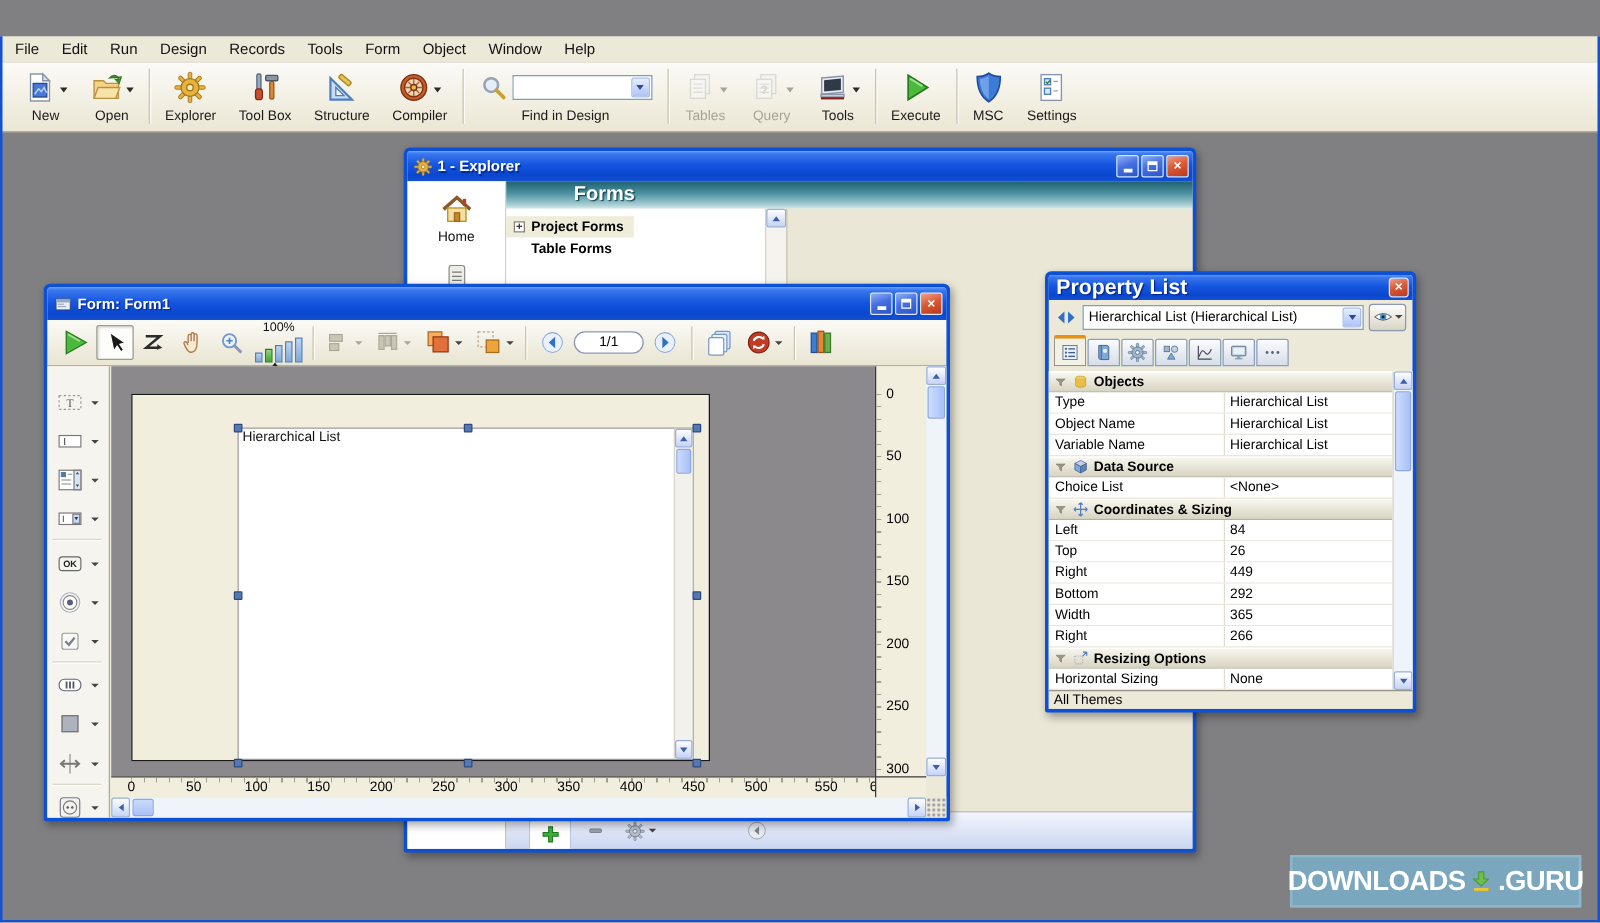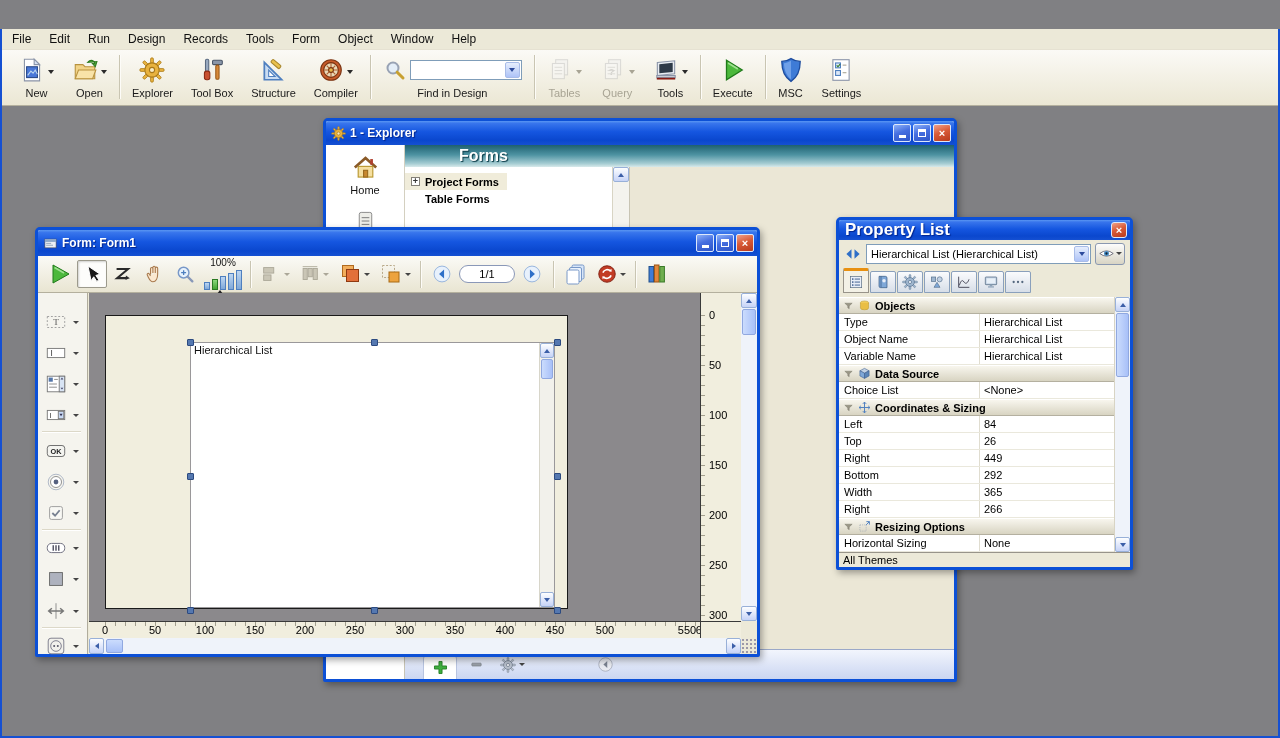--- a/index.html
+++ b/index.html
@@ -771,21 +771,21 @@
             <div class="hr-num" style="left: 66px;">50</div>
             <div class="hr-num" style="left: 116px;">100</div>
             <div class="hr-num" style="left: 166px;">150</div>
             <div class="hr-num" style="left: 216px;">200</div>
             <div class="hr-num" style="left: 266px;">250</div>
             <div class="hr-num" style="left: 316px;">300</div>
             <div class="hr-num" style="left: 366px;">350</div>
             <div class="hr-num" style="left: 416px;">400</div>
             <div class="hr-num" style="left: 466px;">450</div>
             <div class="hr-num" style="left: 516px;">500</div>
-            <div class="hr-num" style="left: 592px; padding-left: 12px;">550</div>
+            <div class="hr-num" style="left: 566px; padding-left: 12px;">550</div>
             <div class="hr-num" style="left: 616px;">600</div>
           </div>
         <div class="rcorner"></div>
         <div class="hscroll">
           <div class="sbtn h" style="left:0;">
               <span class="tri-l"></span>
             </div>
           <div class="sthumb h" style="left:17px;width:17px;"></div>
           <div class="sbtn h" style="right:0;left:auto;">
               <span class="tri-r"></span>
@@ -1000,14 +1000,24 @@
           </div>
         <div class="sthumb" style="top:16px;height:64px;"></div>
         <div class="sbtn" style="bottom:0;">
             <span class="tri-d"></span>
           </div>
       </div>
     </div>
     <div class="pfooter">All Themes</div>
   </div>
 
+  <div class="watermark">
+    <span>DOWNLOADS</span>
+    <span>
+        <svg width="20" height="20" viewBox="0 0 24 24" style="display:block">
+          <path d="M9.5 3 h5 v6.8 h4.4 L12 16.5 4.6 9.8 h4.9 z" fill="#6FBF4F" stroke="#4A9A30"></path>
+          <rect x="4.5" y="18" width="15" height="3.6" rx="1" fill="#E8C63F" stroke="#C0A020"></rect>
+        </svg>
+      </span>
+    <span>.GURU</span>
+  </div>
 
 </div>
 
 </body></html>

